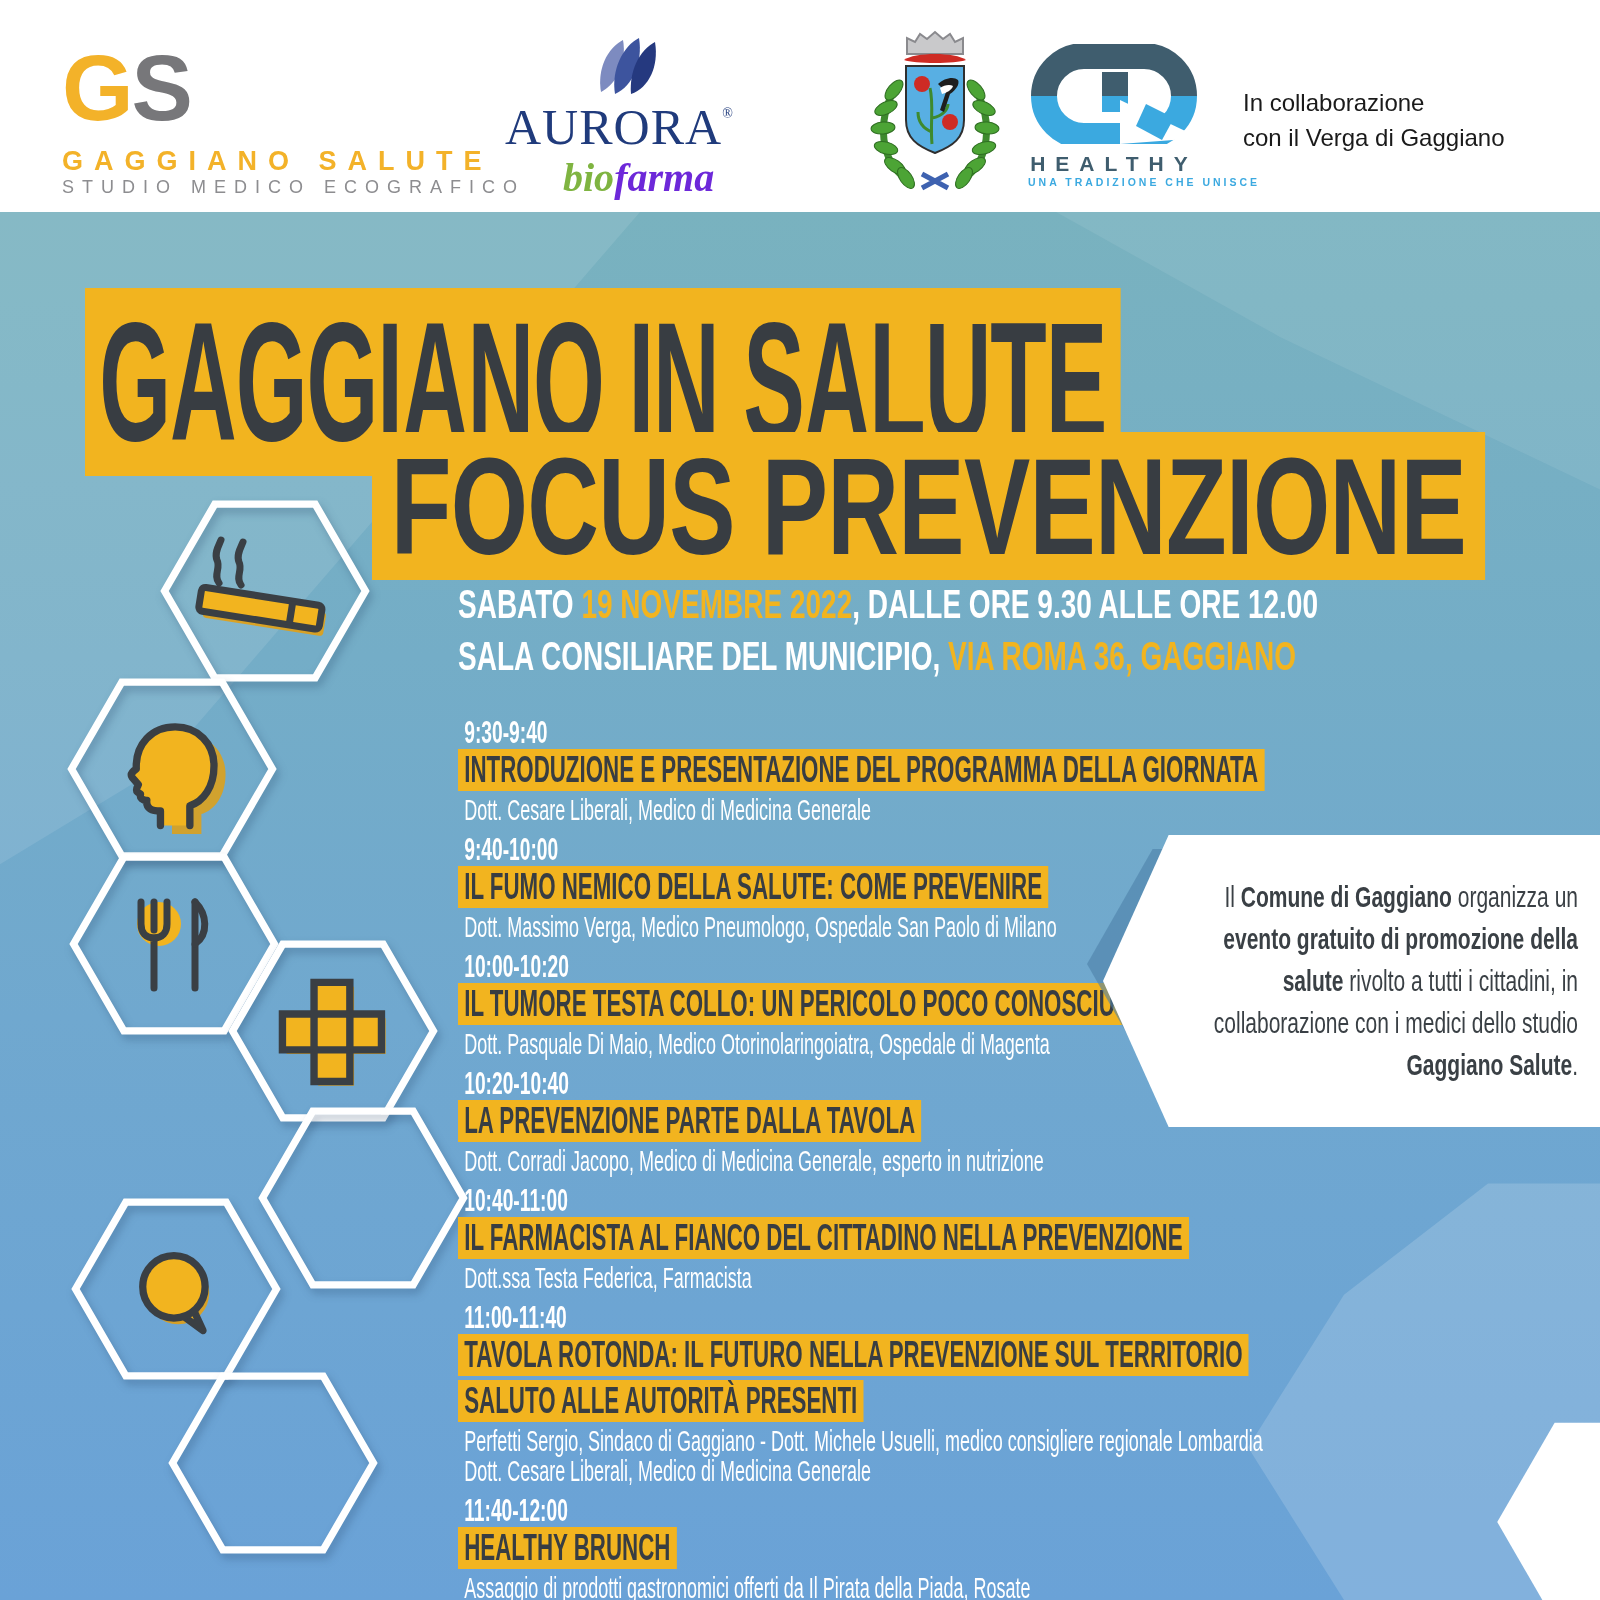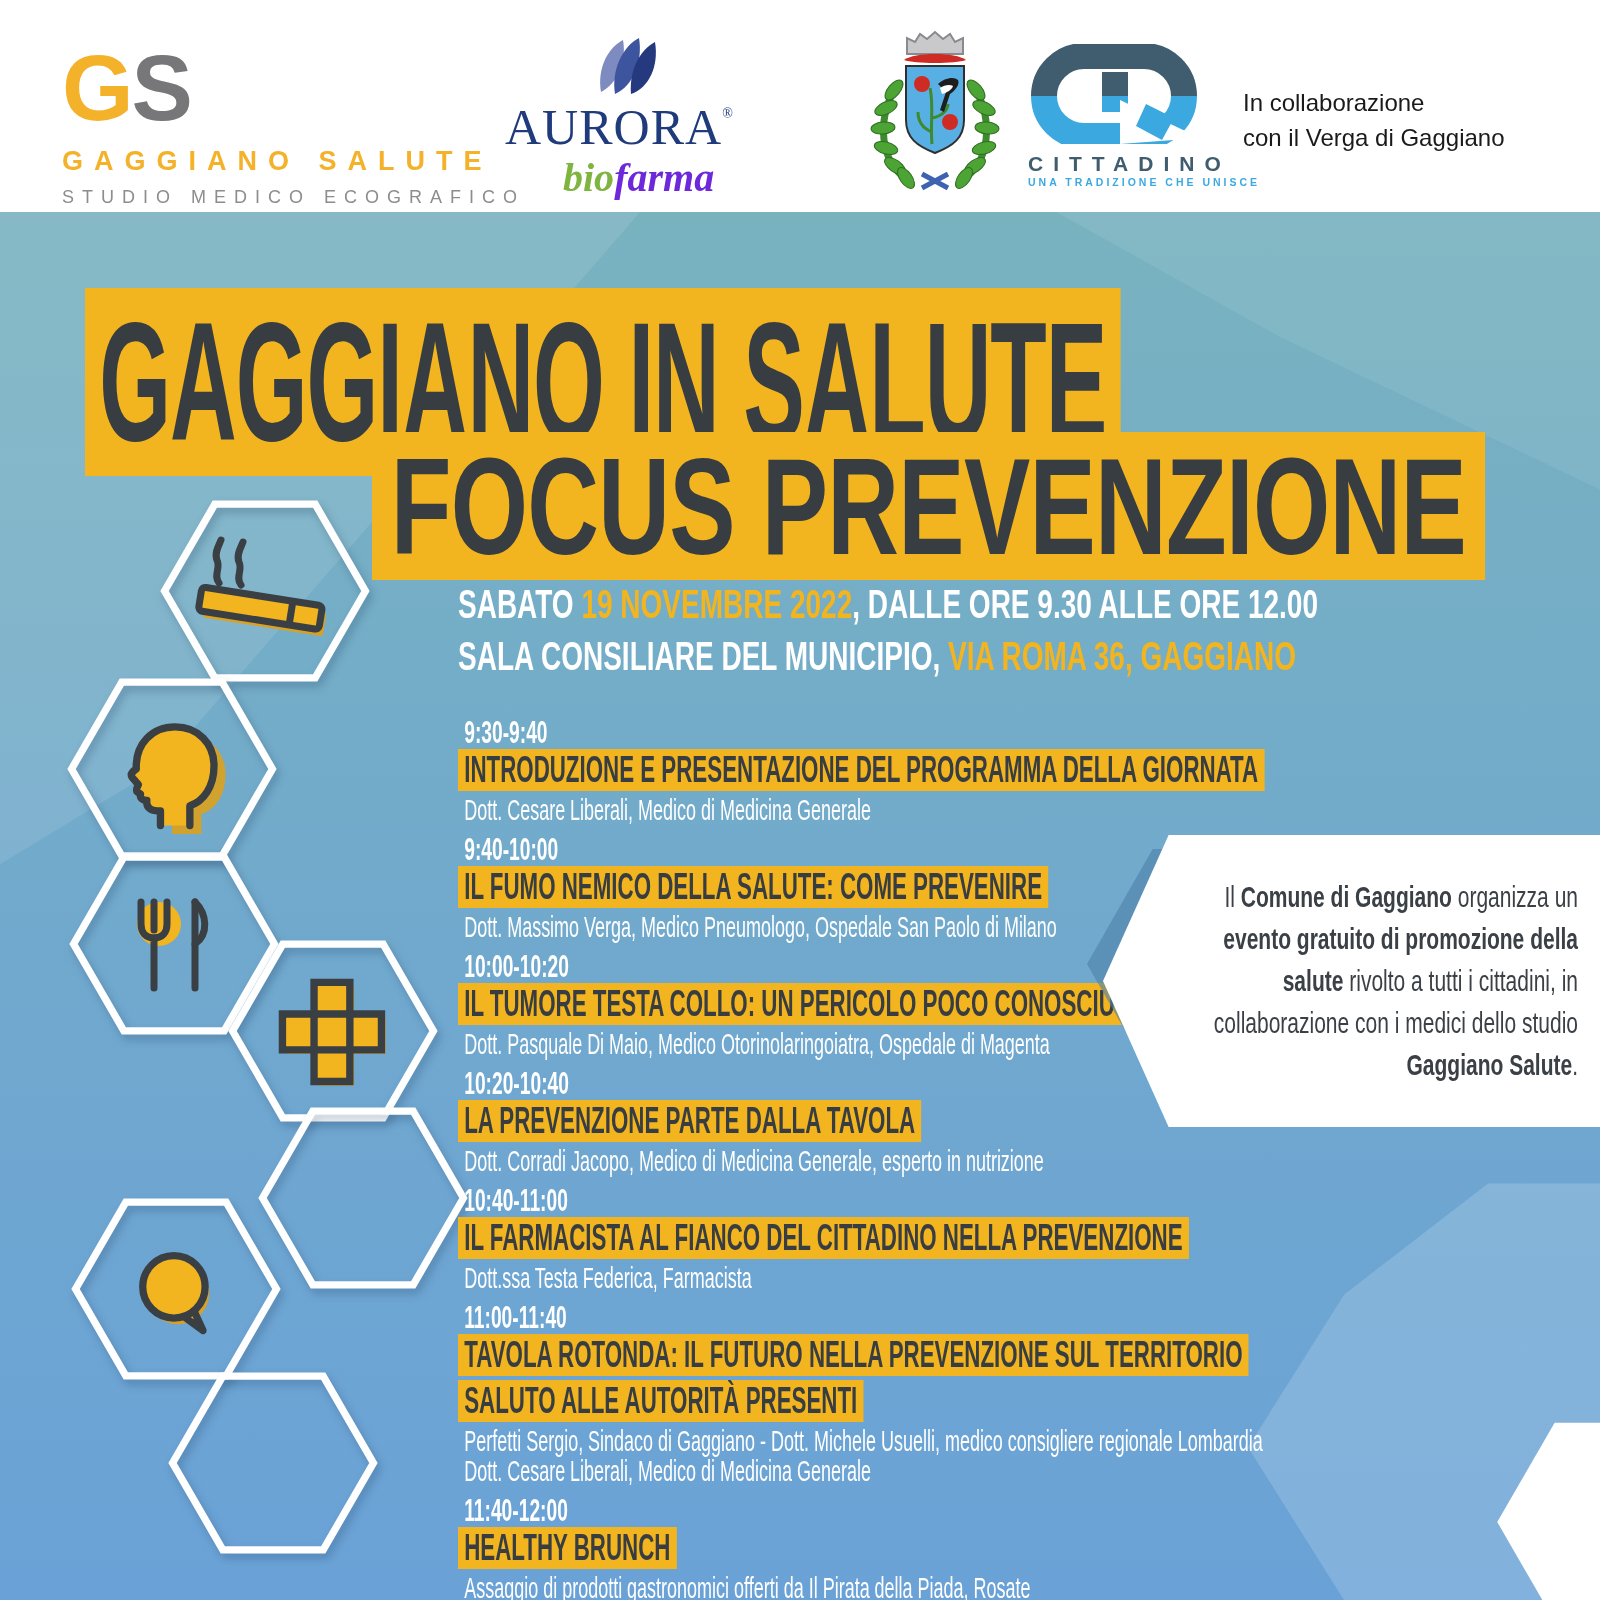--- a/index.html
+++ b/index.html
@@ -6,21 +6,21 @@
   body{width:1600px;height:1600px;overflow:hidden;font-family:"Liberation Sans",sans-serif;background:#fff;}
   .canvas{position:relative;width:1600px;height:1600px;background:#fff;overflow:hidden;}
 
   
   .header{position:absolute;top:0;left:0;width:1600px;height:212px;background:#fff;z-index:10;}
   .gs-logo{position:absolute;left:62px;top:42px;}
   .gs-mark{font-size:92px;font-weight:700;letter-spacing:-2px;line-height:1;}
   .gs-mark .g{color:#F3B229;}
   .gs-mark .s{color:#77777A;}
   .gs-name{margin-top:12px;font-size:27px;font-weight:700;letter-spacing:11px;color:#F3B229;white-space:nowrap;}
-  .gs-sub{margin-top:10px;font-size:18px;font-weight:400;letter-spacing:8px;color:#8D8D90;white-space:nowrap;}
+  .gs-sub{margin-top:0;font-size:18px;font-weight:400;letter-spacing:8px;color:#8D8D90;white-space:nowrap;}
 
   .aurora-logo{position:absolute;left:505px;top:36px;width:250px;}
   .aurora-leaves{position:absolute;left:88px;top:0;}
   .aurora-name{position:absolute;left:0;top:62px;font-family:"Liberation Serif",serif;font-weight:400;font-size:50px;color:#203B7C;letter-spacing:1px;white-space:nowrap;}
   .aurora-reg{font-size:14px;vertical-align:26px;}
   .aurora-bioline{position:absolute;left:58px;top:118px;font-family:"Liberation Serif",serif;font-style:italic;font-weight:700;font-size:40px;white-space:nowrap;}
   .aurora-bio{color:#7FB441;}
   .aurora-farma{color:#6d28d9;}
 
   .crest{position:absolute;left:860px;top:24px;}
@@ -137,21 +137,21 @@
             <stop offset="0.52" stop-color="#3F5D6E"></stop>
             <stop offset="0.52" stop-color="#3BA9E0"></stop>
             <stop offset="1" stop-color="#3BA9E0"></stop>
           </linearGradient>
         </defs>
         <rect x="16" y="12" width="140" height="80" rx="40" fill="none" stroke="url(#gg)" stroke-width="26"></rect>
         <rect x="74" y="28" width="26" height="40" fill="url(#gg)"></rect>
         <polygon points="92,56 172,94 92,100" fill="#FFFFFF"></polygon>
         <polygon points="118,60 146,74 134,96 108,82" fill="#3BA9E0"></polygon>
       </svg>
-      <div class="gagg-name">CITTADINO</div>
+      <div class="gagg-name">HEALTHY</div>
       <div class="gagg-tag">UNA TRADIZIONE CHE UNISCE</div>
     </div>
 
     <div class="collab">
       <div>In collaborazione</div>
       <div>con il Verga di Gaggiano</div>
     </div>
   </div>
 
   <div class="poster">

